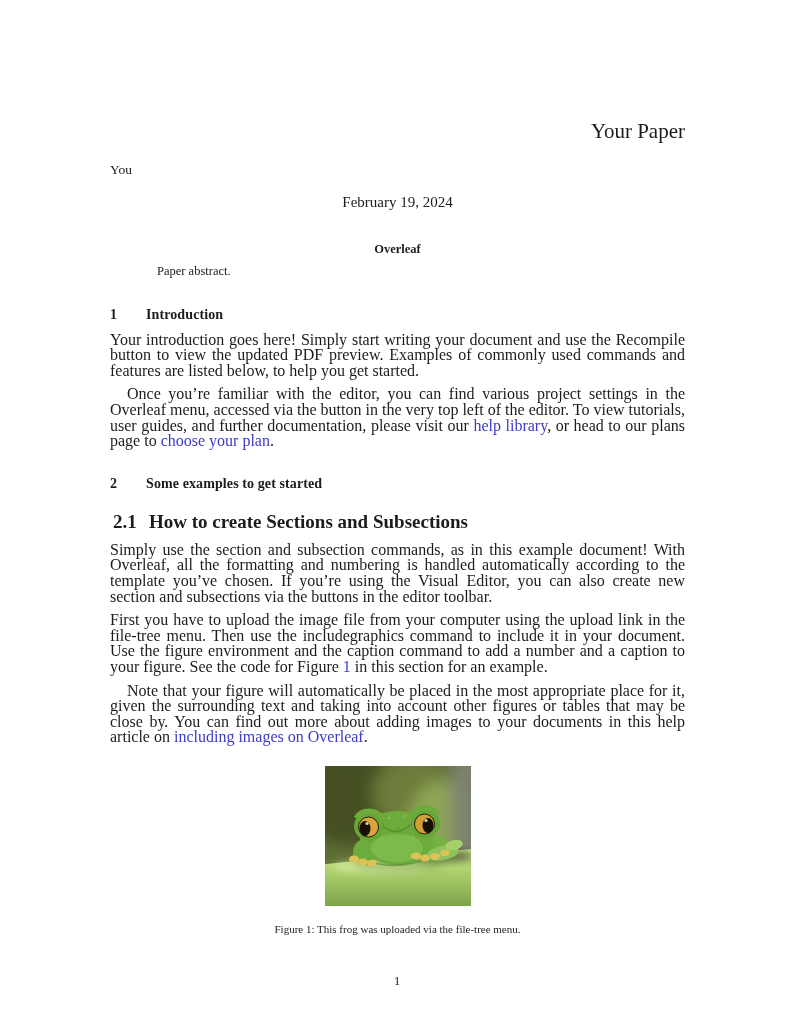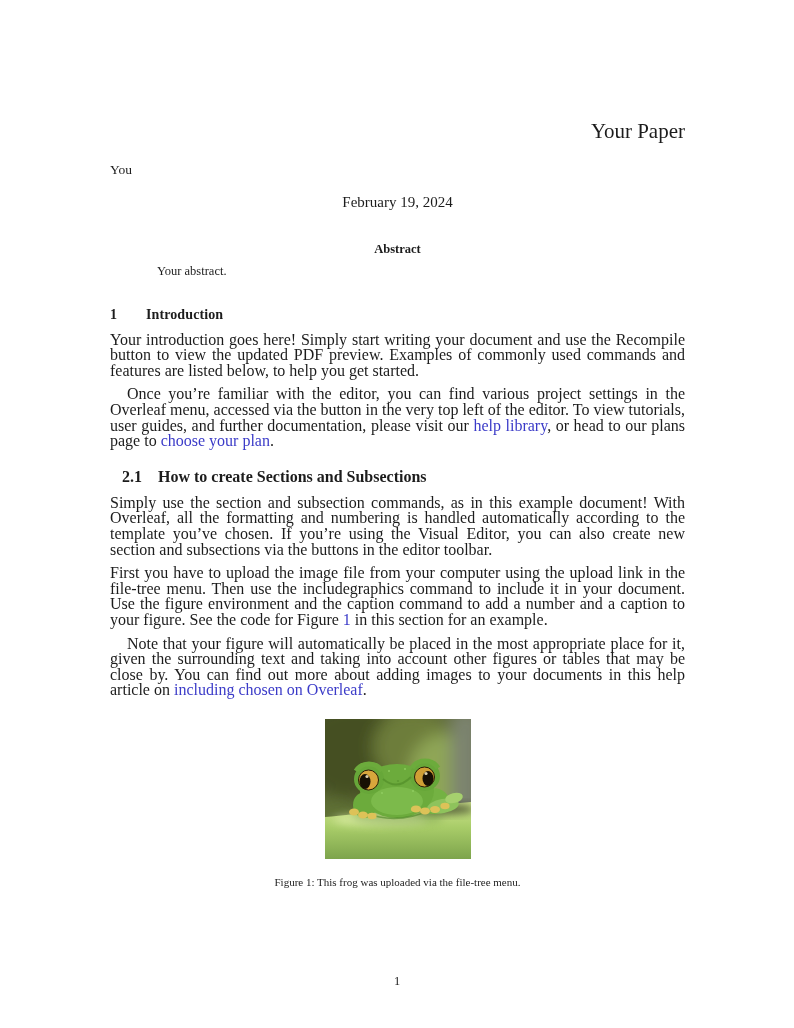--- a/index.html
+++ b/index.html
@@ -14,52 +14,53 @@
     font-family:"Liberation Serif","DejaVu Serif",serif;
     color:var(--text);
   }
   .content{position:absolute;left:110px;top:0;width:575px;}
   .doc-title{margin:0;padding-top:119px;font-size:21px;font-weight:400;text-align:right;}
   .doc-author{margin:18px 0 16px;font-size:13.5px;text-align:left;}
   .doc-date{margin:15px 0 0;font-size:15px;text-align:center;}
   .abs-head{margin:31px 0 0;font-size:12.5px;font-weight:700;text-align:center;}
   .abs-body{margin:7px 47px 0;font-size:12.5px;line-height:15.6px;}
   h2.section{font-size:14px;font-weight:700;margin:27px 0 0;letter-spacing:.1px;}
-  h3.subsection{font-size:16px;font-weight:700;margin:19px 12px 0;}
+  h3.subsection{font-size:19px;font-weight:700;margin:19px 3px 0;}
   .secnum{display:inline-block;min-width:36px;}
   p.para{margin:9px 0 0;font-size:16px;line-height:15.6px;text-align:justify;hyphens:none;}
   p.para + p.para{margin-top:8px;}
   p.para.indent{text-indent:17px;}
   a.doclink{color:var(--link);text-decoration:none;cursor:pointer;}
   .figure{margin:21px auto 0;width:146px;height:140px;}
   .figure svg{display:block;}
   .caption{margin:17px 0 0;font-size:11px;text-align:center;}
   .pagenum{position:absolute;top:974px;left:0;width:100%;text-align:center;font-size:12.5px;}
 </style>
 </head>
 <body>
 
 <div class="page">
   <div class="content">
 
     <h1 class="doc-title">Your Paper</h1>
     <div class="doc-author">You</div>
     <div class="doc-date">February 19, 2024</div>
 
-    <div class="abs-head">Abstract</div>
-    <div class="abs-body">Your abstract.</div>
+    <div class="abs-head">Overleaf</div>
+    <div class="abs-body">Paper abstract.</div>
 
     <div>
         <h2 class="section"><span class="secnum">1</span>Introduction</h2>
         <p class="para">Your introduction goes here! Simply start writing your document and use the Recompile button to view the updated PDF preview. Examples of commonly used commands and features are listed below, to help you get started.</p>
         <p class="para indent">Once you’re familiar with the editor, you can find various project settings in the Overleaf menu, accessed via the button in the very top left of the editor. To view tutorials, user guides, and further documentation, please visit our <a class="doclink">help library</a>, or head to our plans page to <a class="doclink">choose your plan</a>.</p>
+        <h2 class="section"><span class="secnum">2</span>Some examples to get started</h2>
         <h3 class="subsection"><span class="secnum">2.1</span>How to create Sections and Subsections</h3>
         <p class="para">Simply use the section and subsection commands, as in this example document! With Overleaf, all the formatting and numbering is handled automatically according to the template you’ve chosen. If you’re using the Visual Editor, you can also create new section and subsections via the buttons in the editor toolbar.</p>
         <p class="para">First you have to upload the image file from your computer using the upload link in the file-tree menu. Then use the includegraphics command to include it in your document. Use the figure environment and the caption command to add a number and a caption to your figure. See the code for Figure <a class="doclink">1</a> in this section for an example.</p>
-        <p class="para indent">Note that your figure will automatically be placed in the most appropriate place for it, given the surrounding text and taking into account other figures or tables that may be close by. You can find out more about adding images to your documents in this help article on <a class="doclink">including chosen on Overleaf</a>.</p>
+        <p class="para indent">Note that your figure will automatically be placed in the most appropriate place for it, given the surrounding text and taking into account other figures or tables that may be close by. You can find out more about adding images to your documents in this help article on <a class="doclink">including images on Overleaf</a>.</p>
       </div>
 
     <div class="figure">
       <svg width="146" height="140" viewBox="0 0 146 140" role="img" aria-label="frog on branch">
         <defs>
           <filter id="b8" x="-60%" y="-60%" width="220%" height="220%">
               <feGaussianBlur stdDeviation="8"></feGaussianBlur>
             </filter>
           <filter id="b4" x="-60%" y="-60%" width="220%" height="220%">
               <feGaussianBlur stdDeviation="4"></feGaussianBlur>

